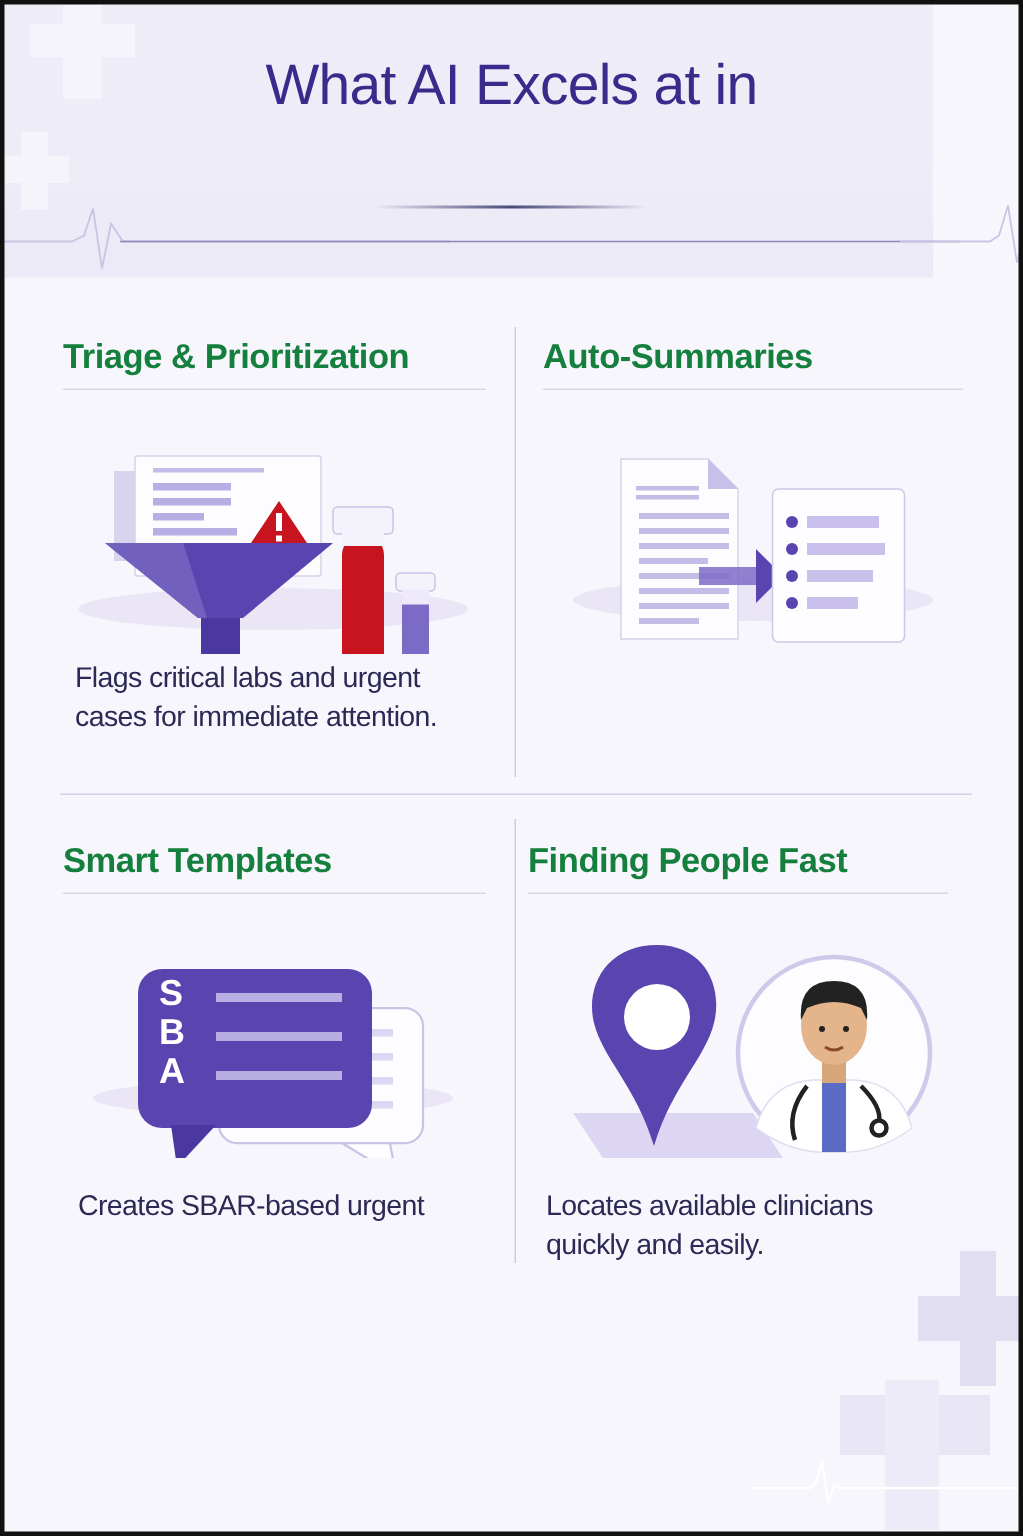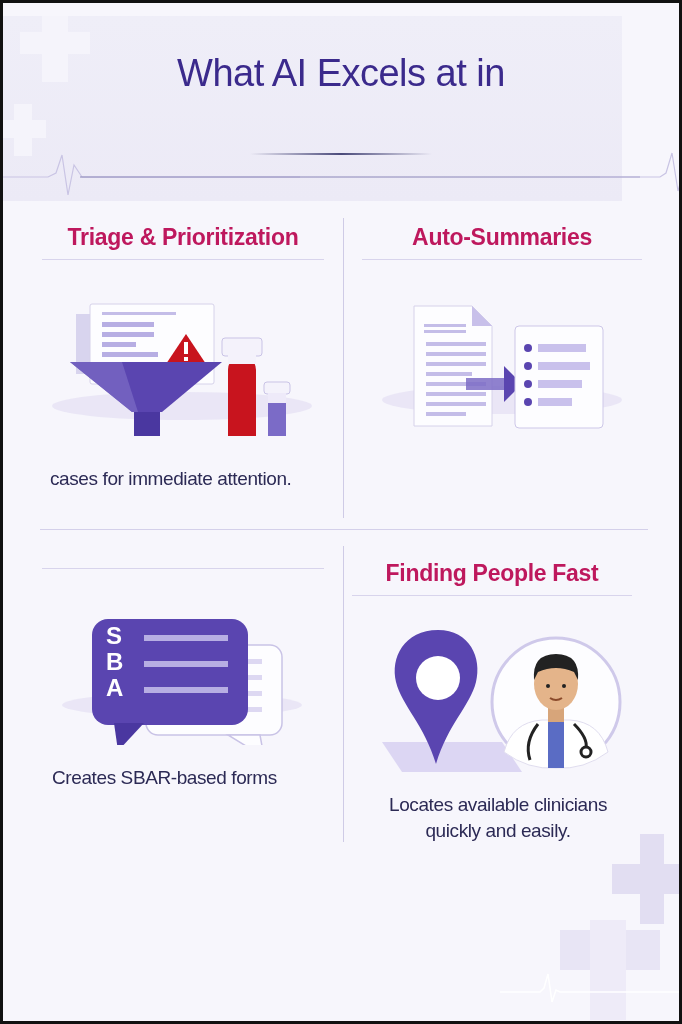--- a/index.html
+++ b/index.html
@@ -1,24 +1,24 @@
 <!DOCTYPE html>
 <html><head>
 <meta charset="utf-8">
 <style>
   html,body{margin:0;padding:0;}
   body{width:682px;height:1024px;overflow:hidden;background:#f7f6fc;font-family:"Liberation Sans",sans-serif;position:relative;}
   .frame{position:absolute;inset:0;border:3px solid #111;box-sizing:border-box;pointer-events:none;z-index:20;}
-  .header{position:absolute;left:0;top:16px;width:622px;height:185px;background:linear-gradient(#efeef8,#eceaf6);}
+  .header{position:absolute;left:0;top:0;width:622px;height:185px;background:linear-gradient(#efeef8,#eceaf6);}
   .cross{position:absolute;background:#f5f4fb;}
   .title{position:absolute;left:0;width:682px;text-align:center;top:34px;color:#3b2a8c;font-size:38px;line-height:46px;letter-spacing:-0.5px;}
   .title-rule{position:absolute;left:250px;top:137px;width:182px;height:2px;background:linear-gradient(90deg,transparent,#4a4a7a,transparent);}
   .ekg{position:absolute;left:0;top:135px;}
   .card{position:absolute;}
-  .card h2{margin:0;font-size:23px;font-weight:bold;color:#be185d;text-align:center;letter-spacing:-0.3px;}
+  .card h2{margin:0;font-size:23px;font-weight:bold;color:#15803d;letter-spacing:-0.3px;}
   .card .rule{height:1px;background:#d8d4ec;margin-top:8px;}
   .card p{margin:0;font-size:19px;line-height:26px;color:#2c2a55;letter-spacing:-0.4px;}
   .vdiv{position:absolute;width:1px;background:#cfcbe6;}
   .hdiv{position:absolute;height:1px;background:#d4d0ea;}
   svg{display:block;}
 </style>
 </head>
 <body>
 
 <div class="frame"></div>
@@ -62,21 +62,21 @@
     <polygon points="28,96 80,96 96,146 90,146" fill="#7c6cc6" opacity="0.7"></polygon>
     <rect x="92" y="146" width="26" height="24" fill="#4a37a0"></rect>
     <rect x="180" y="72" width="40" height="18" rx="3" fill="#f4f2fb" stroke="#c9c3e6"></rect>
     <rect x="186" y="90" width="28" height="96" rx="14" fill="#c8141e"></rect>
     <rect x="186" y="88" width="28" height="10" fill="#f4f2fb"></rect>
     <rect x="222" y="116" width="26" height="12" rx="3" fill="#f4f2fb" stroke="#c9c3e6"></rect>
     <rect x="226" y="128" width="18" height="60" rx="9" fill="#7b6bc7"></rect>
     <rect x="226" y="127" width="18" height="10" fill="#eeeaf9"></rect>
   </svg>
   <p style="margin-top:4px;padding-left:8px;">
-    <br>
+    <span>Flags critical labs and urgent</span><br>
     <span>cases for immediate attention.</span>
   </p>
 </div>
 
 <div class="card" style="left:362px;top:224px;width:280px;">
   <h2>Auto-Summaries</h2>
   <div class="rule"></div>
   <svg width="280" height="170" viewBox="0 0 280 170" style="margin-top:6px;">
     <ellipse cx="140" cy="134" rx="120" ry="14" fill="#e4e0f4" opacity="0.7"></ellipse>
     <polygon points="52,40 110,40 130,60 130,160 52,160" fill="#fdfdff" stroke="#d6d2ea"></polygon>
@@ -99,20 +99,21 @@
     <circle cx="166" cy="100" r="4" fill="#5a45b0"></circle>
       <rect x="176" y="96" width="52" height="8" fill="#c9c1ec"></rect>
     <circle cx="166" cy="118" r="4" fill="#5a45b0"></circle>
       <rect x="176" y="114" width="44" height="8" fill="#c9c1ec"></rect>
     <circle cx="166" cy="136" r="4" fill="#5a45b0"></circle>
       <rect x="176" y="132" width="34" height="8" fill="#c9c1ec"></rect>
   </svg>
 </div>
 
 <div class="card" style="left:42px;top:560px;width:282px;">
+  <h2>Smart Templates</h2>
   <div class="rule"></div>
   <div style="position:relative;width:282px;height:170px;margin-top:6px;">
     <svg width="282" height="170" viewBox="0 0 282 170" style="position:absolute;left:0;top:0;">
       <ellipse cx="140" cy="130" rx="120" ry="12" fill="#e4e0f4" opacity="0.7"></ellipse>
       <rect x="104" y="70" width="136" height="90" rx="12" fill="#fdfdff" stroke="#c9c3e6" stroke-width="1.5"></rect>
       <polygon points="186,160 218,160 222,182" fill="#fdfdff" stroke="#c9c3e6" stroke-width="1.5"></polygon>
       <rect x="180" y="84" width="40" height="5" fill="#ddd8f2"></rect>
       <rect x="180" y="100" width="40" height="5" fill="#ddd8f2"></rect>
       <rect x="180" y="116" width="40" height="5" fill="#ddd8f2"></rect>
       <rect x="180" y="132" width="40" height="5" fill="#ddd8f2"></rect>
@@ -122,21 +123,21 @@
       <rect x="102" y="86" width="84" height="6" fill="#b7aee3"></rect>
       <rect x="102" y="112" width="84" height="6" fill="#b7aee3"></rect>
     </svg>
     <div style="position:absolute;left:64px;top:48px;color:#fff;font-weight:bold;font-size:24px;line-height:26px;">
       <div>S</div>
       <div>B</div>
       <div>A</div>
     </div>
   </div>
   <p style="margin-top:20px;padding-left:10px;">
-    <span>Creates SBAR-based forms</span><br>
+    <span>Creates SBAR-based urgent</span><br>
   </p>
 </div>
 
 <div class="card" style="left:352px;top:560px;width:280px;">
   <h2>Finding People Fast</h2>
   <div class="rule"></div>
   <svg width="280" height="170" viewBox="0 0 280 170" style="margin-top:6px;">
     <polygon points="30,140 150,140 170,170 50,170" fill="#d4cef0" opacity="0.8"></polygon>
     <path d="M86,28 C52,28 38,56 44,80 C50,104 72,122 84,162 C96,122 118,104 124,80 C130,56 118,28 86,28 Z" fill="#5a45b0"></path>
     <circle cx="86" cy="76" r="22" fill="#fff"></circle>
@@ -146,21 +147,21 @@
     <rect x="196" y="98" width="16" height="22" fill="#d7a57a"></rect>
     <ellipse cx="204" cy="82" rx="22" ry="26" fill="#e4b48a"></ellipse>
     <path d="M182,78 Q180,52 204,52 Q228,52 226,78 L222,70 Q204,62 186,70 Z" fill="#222"></path>
     <circle cx="196" cy="84" r="2" fill="#222"></circle>
     <circle cx="212" cy="84" r="2" fill="#222"></circle>
     <path d="M198,96 Q204,100 210,96" fill="none" stroke="#8a4a2a" stroke-width="2"></path>
     <path d="M186,122 Q172,140 178,158" fill="none" stroke="#222" stroke-width="3"></path>
     <path d="M222,122 Q236,136 234,146" fill="none" stroke="#222" stroke-width="3"></path>
     <circle cx="234" cy="150" r="5" fill="#fff" stroke="#222" stroke-width="3"></circle>
   </svg>
-  <p style="margin-top:20px;padding-left:12px;text-align:center;">
+  <p style="margin-top:20px;padding-left:12px;">
     <span>Locates available clinicians</span><br>
     <span>quickly and easily.</span>
   </p>
 </div>
 
 <div class="cross" style="left:612px;top:864px;width:70px;height:30px;background:#e2def2;"></div>
 <div class="cross" style="left:640px;top:834px;width:24px;height:90px;background:#e2def2;"></div>
 <div class="cross" style="left:560px;top:930px;width:100px;height:40px;background:#e8e5f5;"></div>
 <div class="cross" style="left:590px;top:920px;width:36px;height:100px;background:#eeebf8;"></div>
 <svg style="position:absolute;left:500px;top:970px;" width="182" height="40" viewBox="0 0 182 40">

